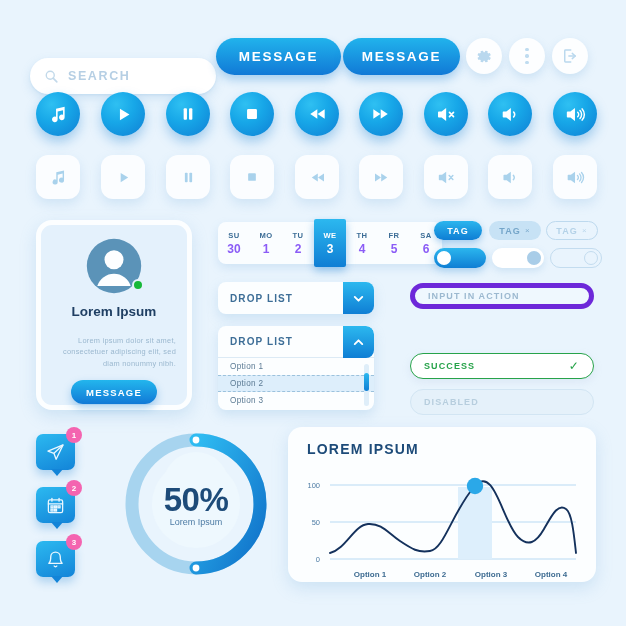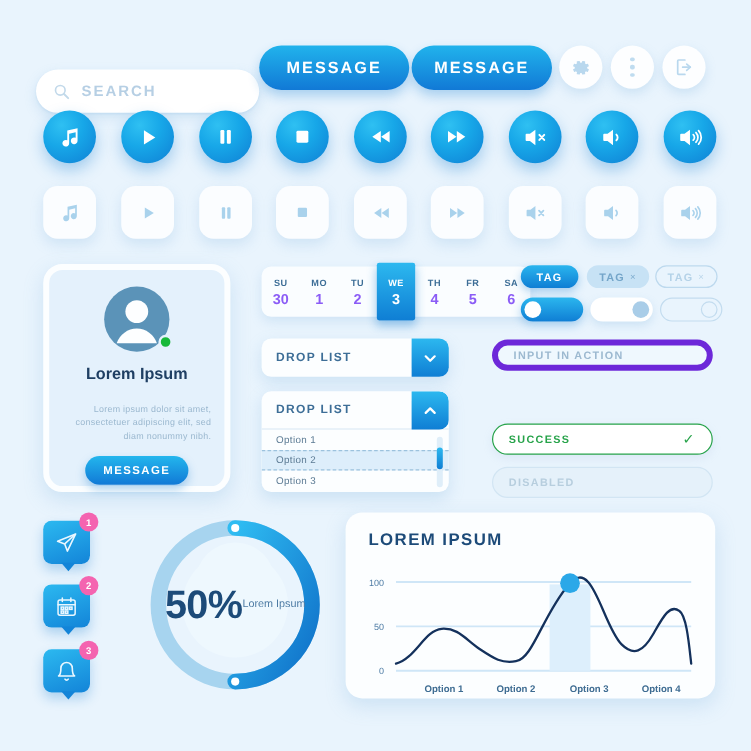--- a/index.html
+++ b/index.html
@@ -187,21 +187,21 @@
   .notif:after { content:''; position:absolute; bottom:-6px; left:15px;
     border-left:6px solid transparent; border-right:6px solid transparent;
     border-top:7px solid #1384d8; }
   #notif-1 { top: 434px; } #notif-2 { top: 487px; } #notif-3 { top: 541px; }
   .badge { position:absolute; right:-7px; top:-7px; width:16px;height:16px;border-radius:50%;
     background:#f464b0; color:#fff; font-size:8px; font-weight:700;
     display:flex;align-items:center;justify-content:center; }
 
   
   .donut { left: 122px; top: 430px; width: 148px; height: 148px; }
-  .donut-label { position:absolute; inset:0; display:flex; flex-direction:row;
+  .donut-label { position:absolute; inset:0; display:flex; flex-direction:column;
     align-items:center; justify-content:center; }
   .donut-pct { font-size: 33px; font-weight:700; color:#1d4b79; letter-spacing:-.5px; }
   .donut-sub { font-size: 9px; color:#4d7ba4; margin-top:-2px; }
 
   
   .chart-card {
     left: 288px; top: 427px; width: 308px; height: 155px;
     background:#fcfeff; border-radius: 14px;
     box-shadow: 0 6px 16px rgba(120,175,220,.25);
   }

